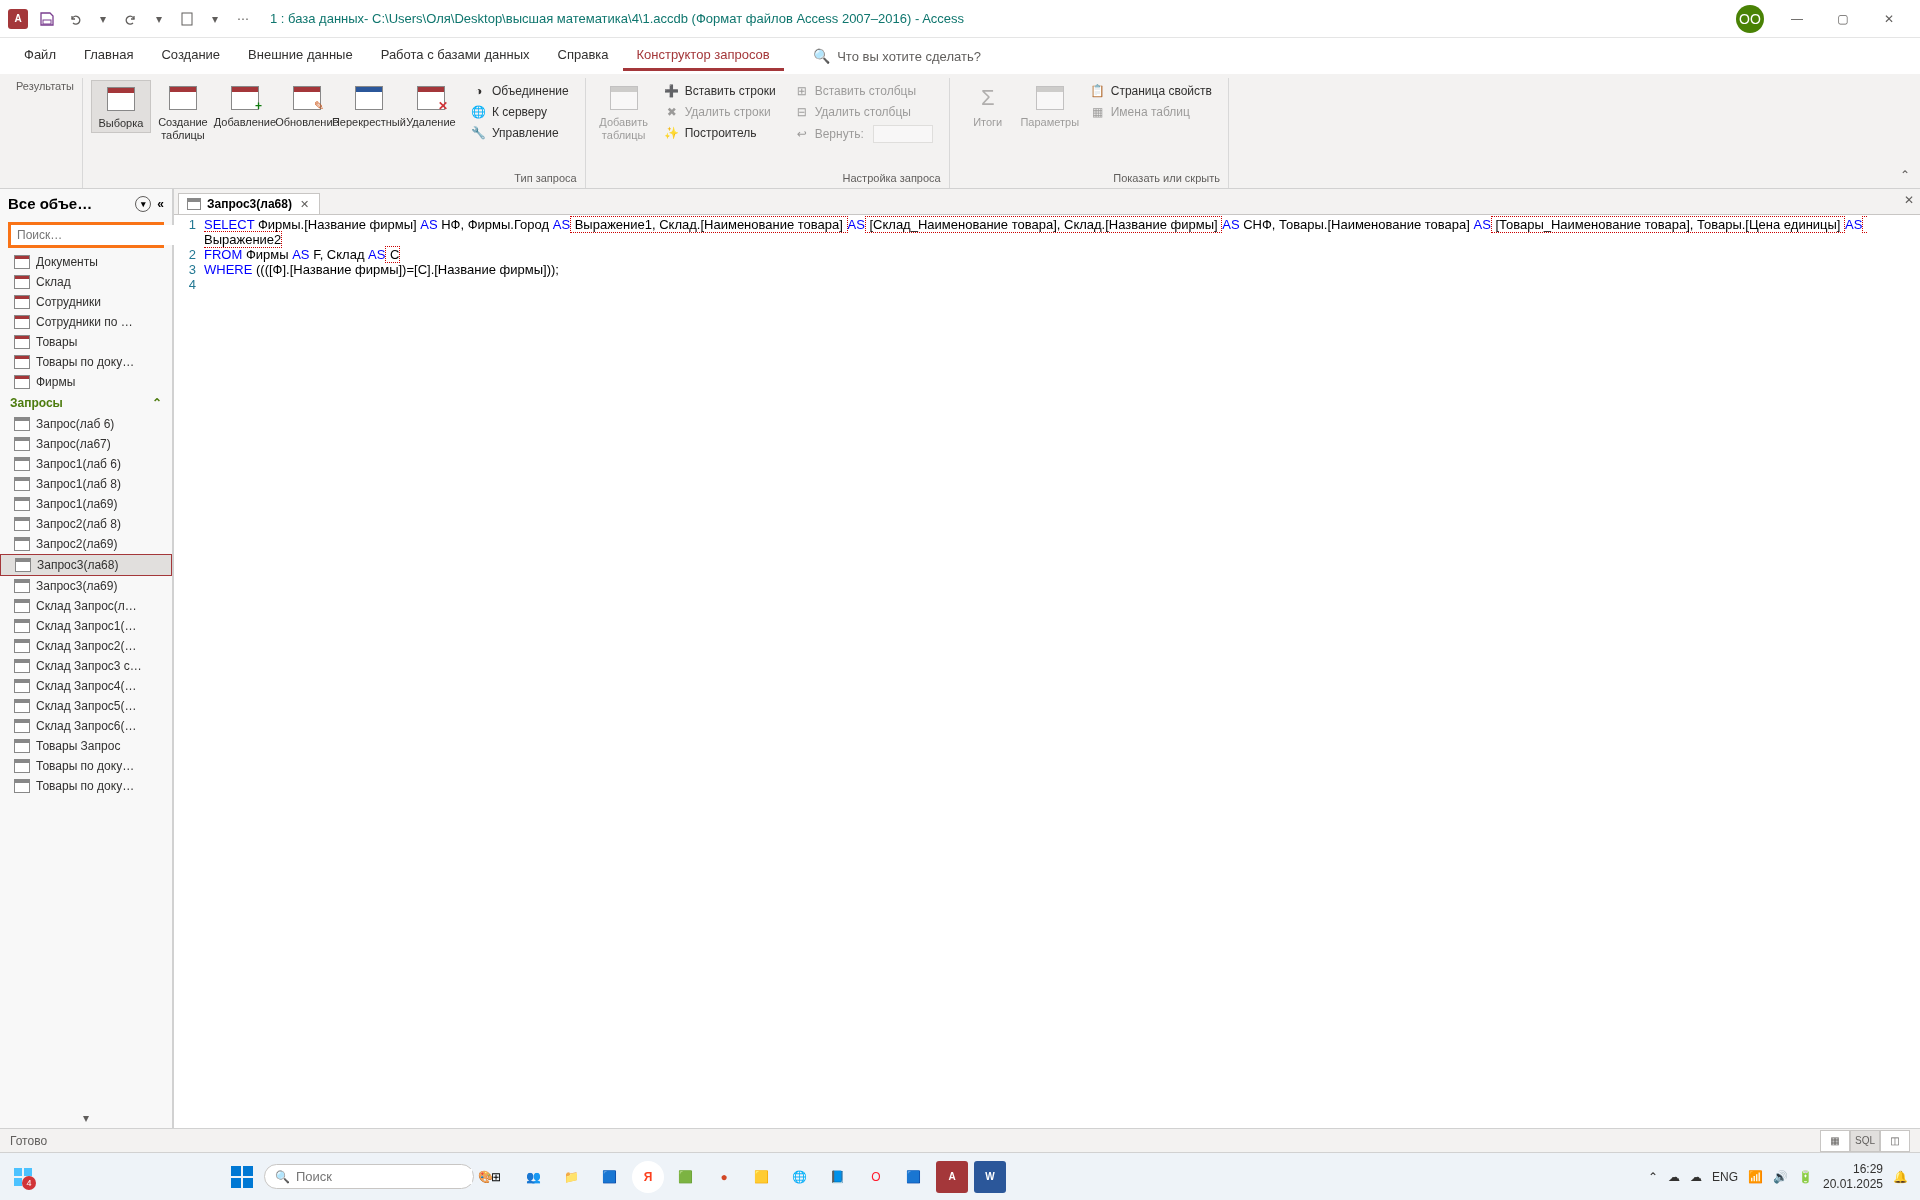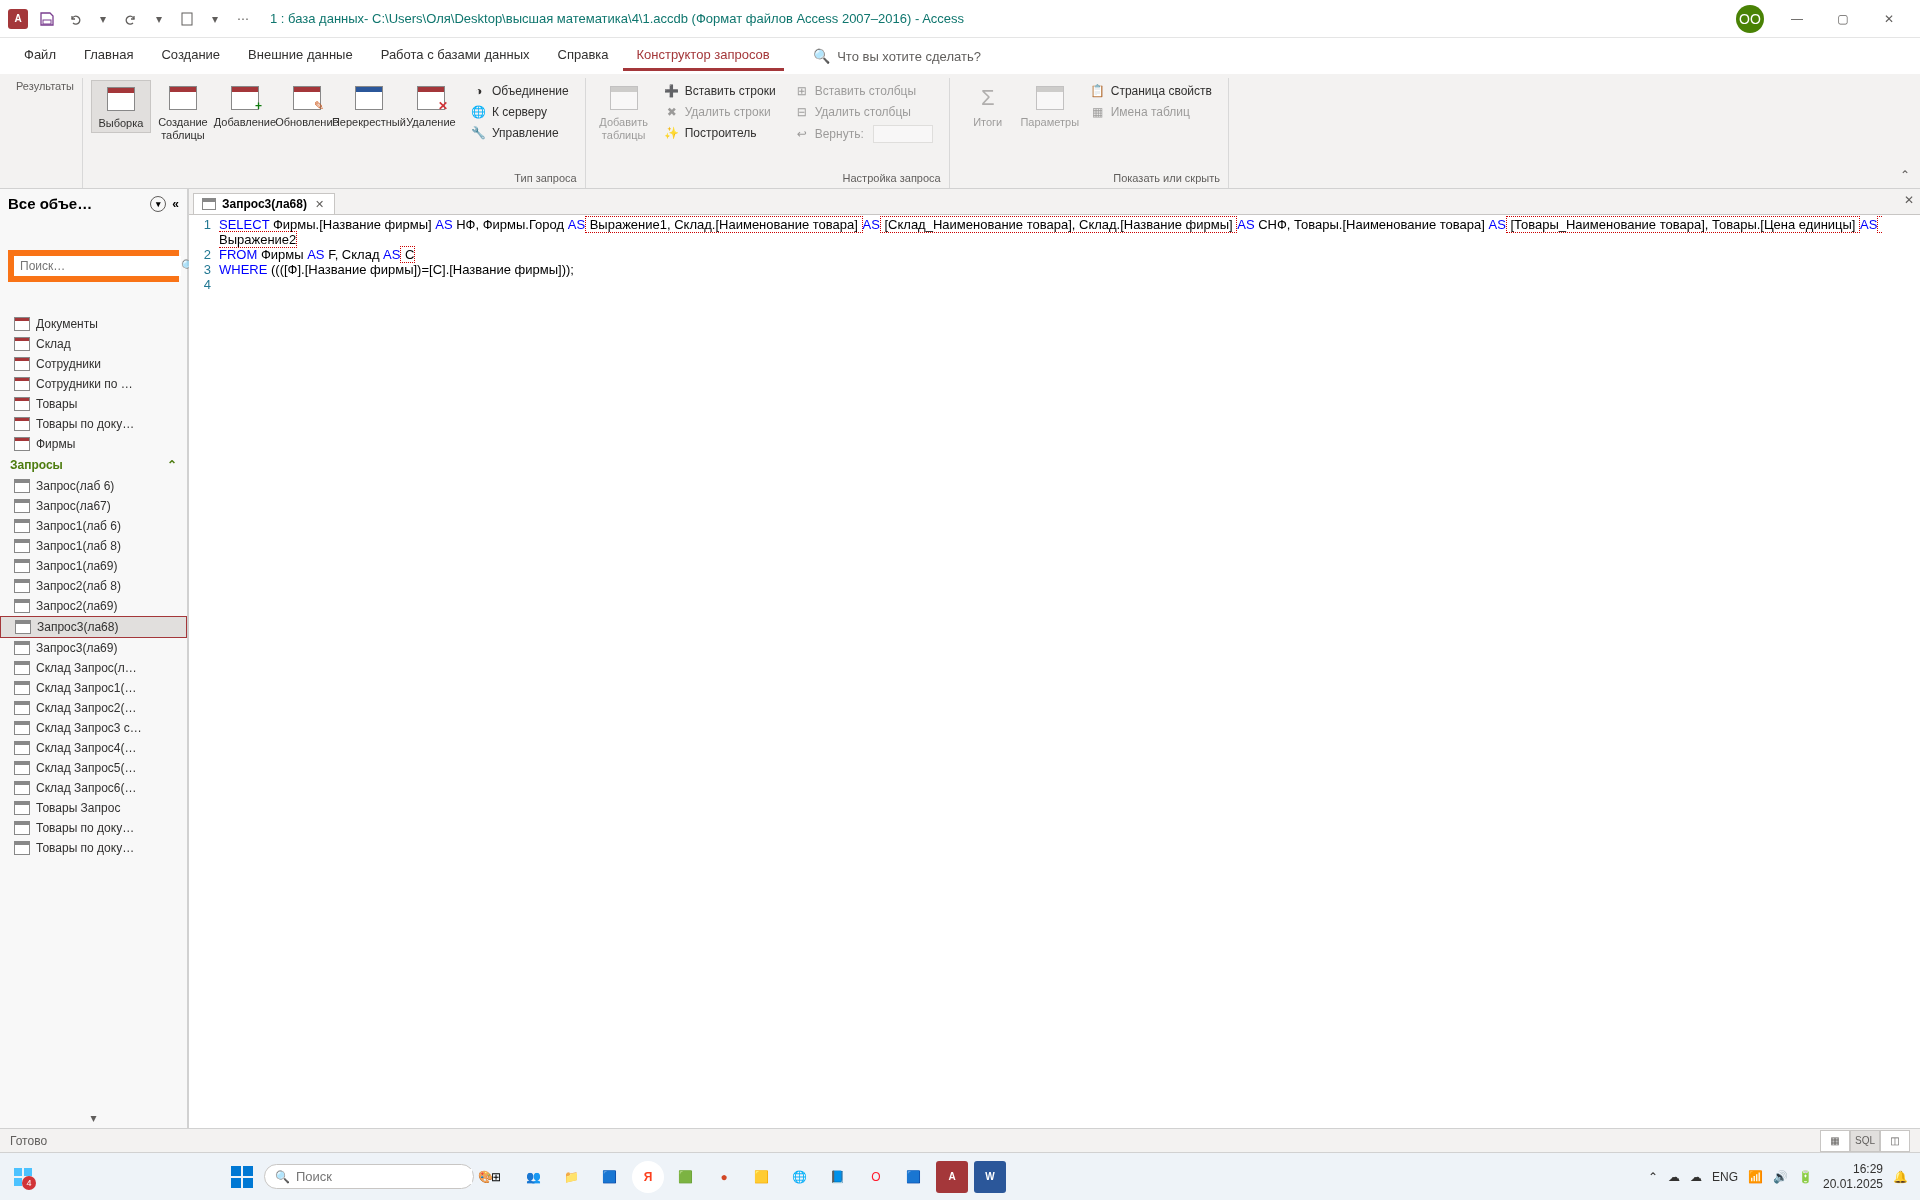--- a/index.html
+++ b/index.html
@@ -42,26 +42,26 @@
 
 .tbl-icon { width:28px; height:24px; border:1px solid #888; background:#fff; position:relative; }
 .tbl-icon::before { content:""; position:absolute; top:0; left:0; right:0; height:5px; background:#a4373a; }
 .tbl-icon.blue::before { background:#2b579a; }
 .tbl-icon.grey::before { background:#a19f9d; }
 
 
 .docarea { display:flex; height:calc(1200px - 38px - 36px - 115px - 24px - 48px); }
 
 
-.navpane { width:189px; border-right:2px solid #d1d1d1; background:#f8f8f8; display:flex; flex-direction:column;gap:28px; }
+.navpane { width:174px; border-right:2px solid #d1d1d1; background:#f8f8f8; display:flex; flex-direction:column; }
 .navpane .navhead { display:flex; align-items:center; padding:6px 8px; font-size:15px; font-weight:600; }
 .navpane .navhead .title { flex:1; white-space:nowrap; overflow:hidden; text-overflow:ellipsis; }
 .navpane .navhead .circ { width:16px; height:16px; border:1px solid #605e5c; border-radius:50%; display:flex; align-items:center; justify-content:center; font-size:9px; margin-left:4px; }
 .navpane .navhead .coll { margin-left:6px; font-size:12px; cursor:pointer; }
-.navpane .search { margin:4px 8px; display:flex; border:6px solid #f97316; background:#84cc16; }
+.navpane .search { margin:4px 8px; display:flex; border:3px solid #f97316; background:#84cc16; }
 .navpane .search input { flex:1; border:none; padding:3px 6px; font-size:12px; outline:none; }
 .navpane .search .sbtn { width:22px; display:flex; align-items:center; justify-content:center; color:#605e5c; }
 .navpane .cat { padding:4px 10px; font-size:12px; font-weight:600; color:#4d7c0f; display:flex; align-items:center; justify-content:space-between; cursor:pointer; }
 .navpane .items { overflow-y:auto; flex:1; }
 .navpane .item { display:flex; align-items:center; gap:6px; padding:3px 10px 3px 14px; font-size:12px; color:#323130; cursor:pointer; white-space:nowrap; overflow:hidden; text-overflow:ellipsis; }
 .navpane .item.selected { background:#e1dfdd; border:1px solid #a4373a; }
 .navpane .item .oi { width:16px; height:14px; border:1px solid #888; background:#fff; position:relative; flex-shrink:0; }
 .navpane .item .oi::before { content:""; position:absolute; top:0;left:0;right:0; height:3px; background:#a4373a; }
 .navpane .item .oi.query::before { background:#888; }
 .navpane .item .oi.query { border-color:#888; }

